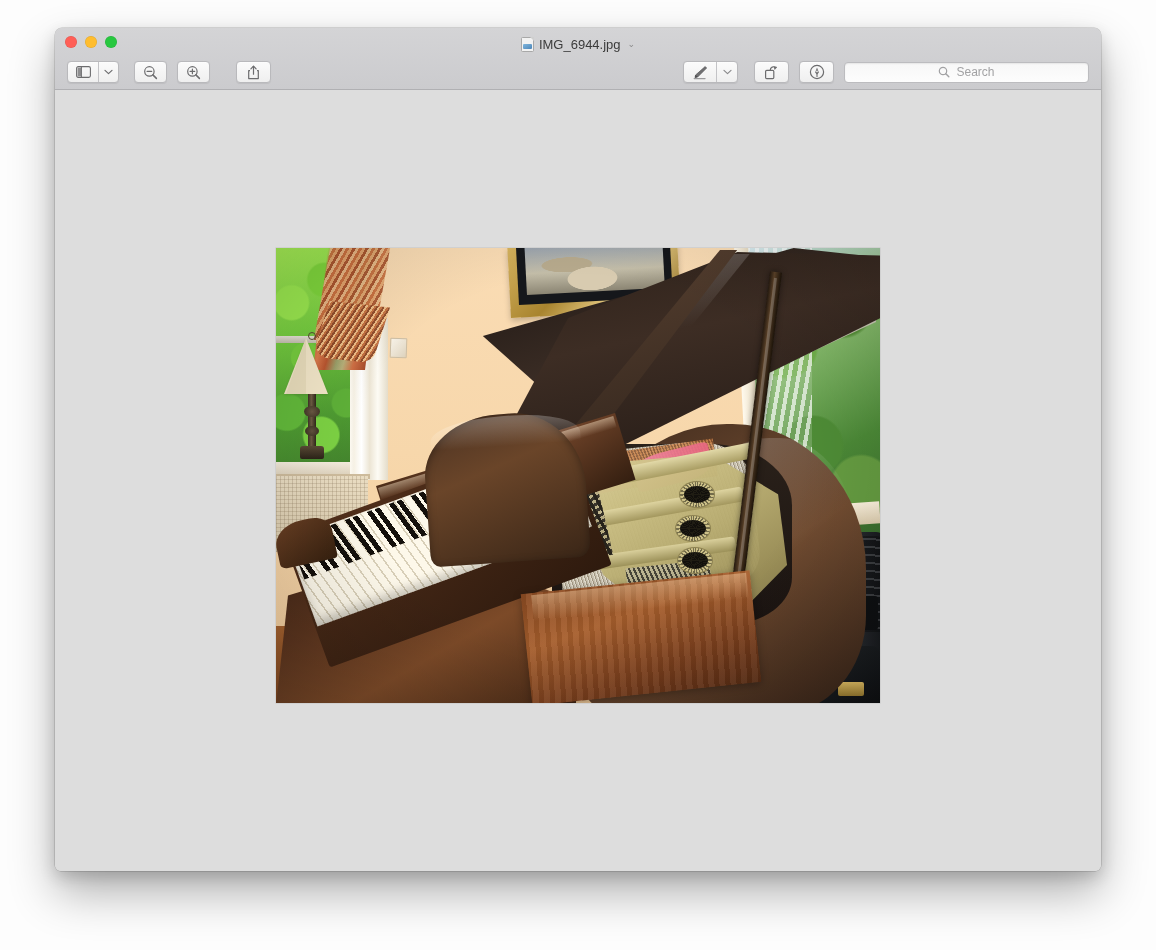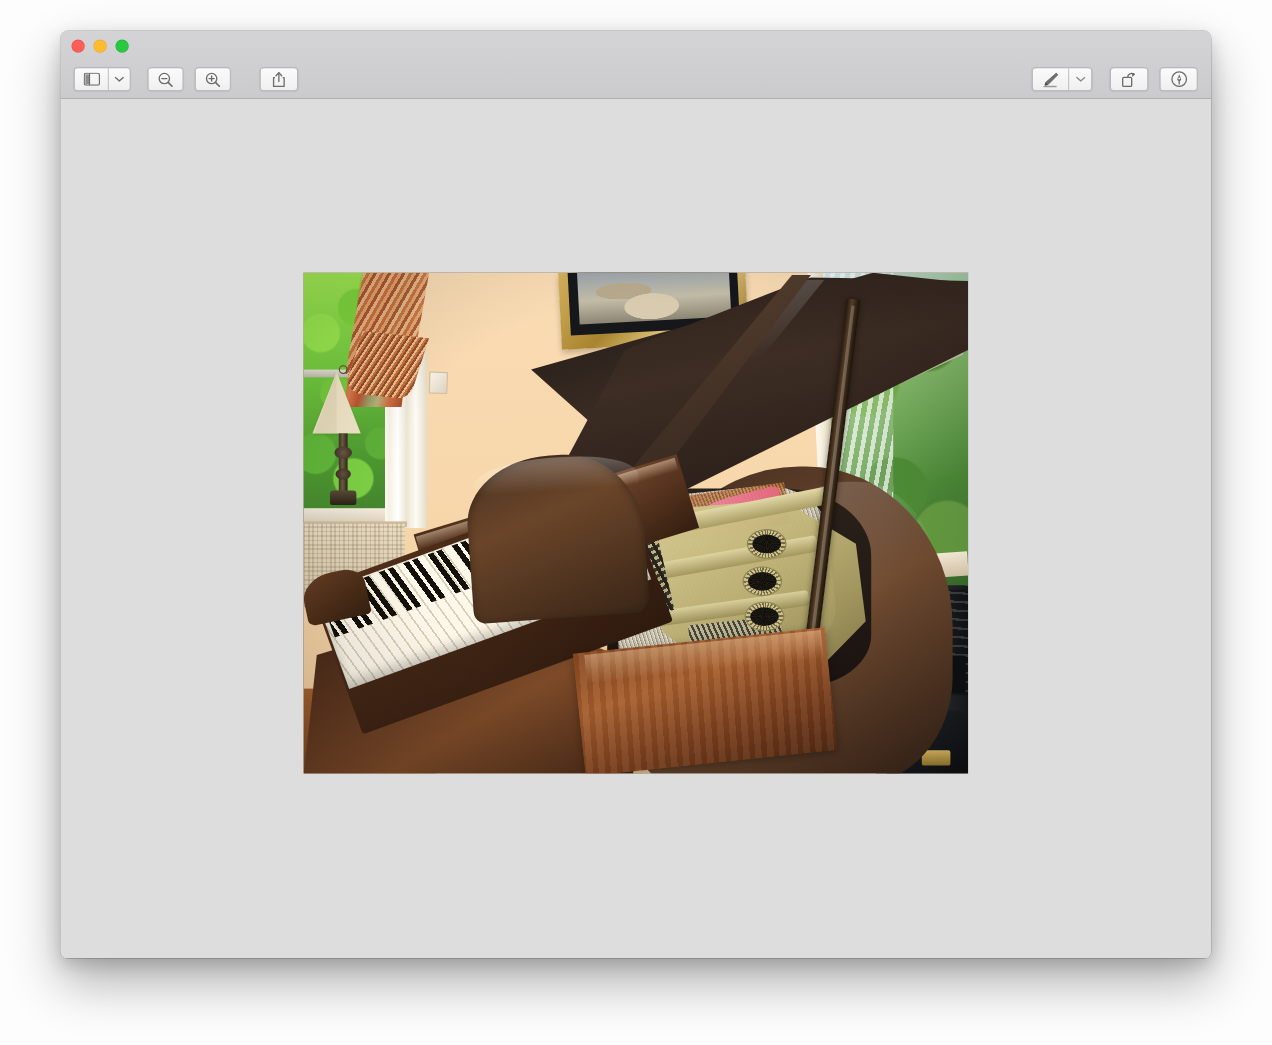--- a/index.html
+++ b/index.html
@@ -641,20 +641,25 @@
   <div id="preview-window">
 
     <div id="titlebar">
 
       <div id="traffic-lights">
         <span class="light close"></span>
         <span class="light min"></span>
         <span class="light max"></span>
       </div>
 
+      <div id="window-title">
+        <span id="doc-icon"></span>
+        <span>IMG_6944.jpg</span>
+        <span id="title-chevron">⌄</span>
+      </div>
 
       <div id="toolbar">
 
         <div id="tb-left">
 
           <div class="seg-group">
             <span class="seg" style="width:30px;">
               <svg width="15" height="12" viewBox="0 0 15 12">
                 <rect x="0.6" y="0.6" width="13.8" height="10.8" rx="1.6" fill="none" stroke="#6c6c6e" stroke-width="1.1"></rect>
                 <rect x="1.6" y="1.6" width="3.6" height="8.8" fill="#8e8e90"></rect>
@@ -725,20 +730,27 @@
 
           <span class="tbtn" style="width:35px;">
             <svg width="16" height="16" viewBox="0 0 16 16">
               <circle cx="8" cy="8" r="6.6" fill="none" stroke="#6c6c6e" stroke-width="1.2"></circle>
               <path d="M8 3.4 L9.9 8.4 L8 10.4 L6.1 8.4 Z" fill="#6c6c6e"></path>
               <line x1="8" y1="9.6" x2="8" y2="12.4" stroke="#6c6c6e" stroke-width="1.1" stroke-linecap="round"></line>
               <circle cx="8" cy="7.4" r="0.85" fill="#f4f4f4"></circle>
             </svg>
           </span>
 
+          <div id="search-field">
+            <svg width="12" height="12" viewBox="0 0 12 12">
+              <circle cx="5" cy="5" r="3.7" fill="none" stroke="#a2a2a4" stroke-width="1.2"></circle>
+              <line x1="7.8" y1="7.8" x2="10.8" y2="10.8" stroke="#a2a2a4" stroke-width="1.4" stroke-linecap="round"></line>
+            </svg>
+            <span id="search-placeholder">Search</span>
+          </div>
 
         </div>
       </div>
     </div>
 
     <div id="content-area">
 
       <div id="photo">
 
         <div class="l wall"></div>

